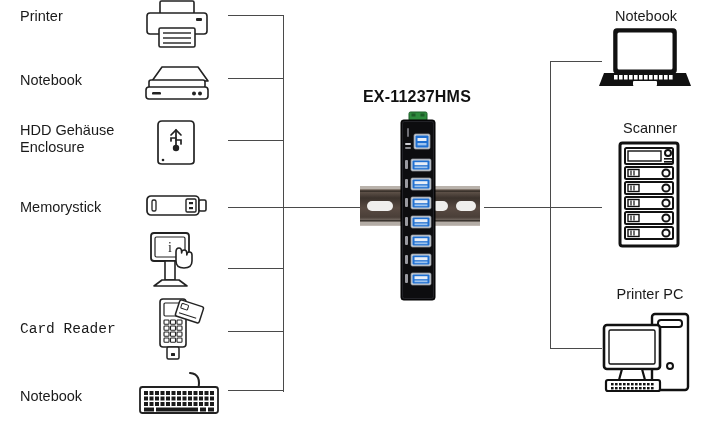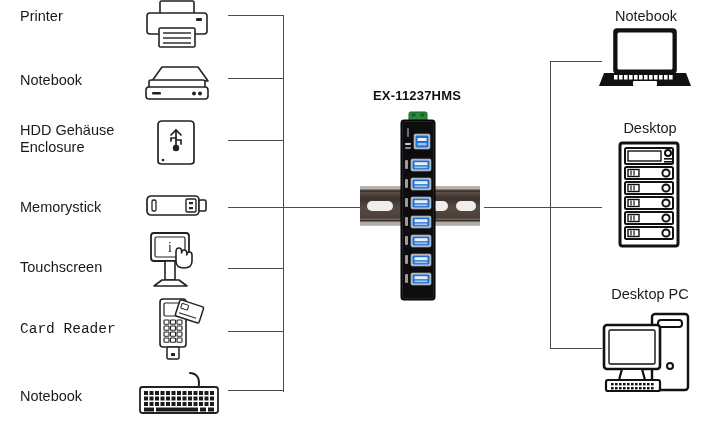--- a/index.html
+++ b/index.html
@@ -4,21 +4,21 @@
 <style>
   html,body{margin:0;padding:0;background:#ffffff;}
   body{width:720px;height:425px;position:relative;overflow:hidden;
        font-family:"Liberation Sans","DejaVu Sans",sans-serif;color:#111;}
   #stage{position:absolute;left:0;top:0;width:720px;height:309px;}
 
   
   .lbl{position:absolute;font-size:14.5px;line-height:17px;color:#1a1a1a;white-space:pre;}
   .lbl.left{text-align:left;}
   .lbl.ctr{text-align:left;transform:translateX(-50%);}
-  .title{position:absolute;font-size:13px;font-weight:bold;letter-spacing:.2px;
+  .title{position:absolute;font-size:16px;font-weight:bold;letter-spacing:.2px;
          color:#111;transform:translateX(-50%);white-space:nowrap;}
 
   
   .icon{position:absolute;}
   .icon svg{display:block;overflow:visible;}
 
   
   .ln{position:absolute;background:#4a4a4a;}
   .ln.h{height:1.4px;}
   .ln.v{width:1.4px;}
@@ -26,21 +26,20 @@
 </head>
 <body>
 
 <div id="stage">
 
   <div class="lbl left" style="left:20px;top:8px;">Printer</div>
   <div class="lbl left" style="left:20px;top:72px;">Notebook</div>
   <div class="lbl left" style="left:20px;top:199px;">Memorystick</div>
   <div class="lbl left" style="left:20px;top:122px;">HDD Gehäuse
 Enclosure</div>
-  <div class="lbl left" style="left:20px;top:259px;">Touchscreen</div>
   <div class="lbl left" style="left:20px;top:321px;font-family:Liberation Mono, monospace;">Card Reader</div>
   <div class="lbl left" style="left:20px;top:388px;">Notebook</div>
 
   <div class="icon" style="left:140px;top:-2px;">
     <svg width="74" height="52" viewBox="0 0 74 52">
       <rect x="20" y="3" width="34" height="13" rx="1.5" fill="#fff" stroke="#222" stroke-width="1.6"></rect>
       <rect x="7" y="15" width="60" height="21" rx="3" fill="#fff" stroke="#222" stroke-width="1.6"></rect>
       <rect x="56" y="20" width="6" height="3" rx="1" fill="#222"></rect>
       <rect x="19" y="30" width="36" height="19" rx="1.5" fill="#fff" stroke="#222" stroke-width="1.6"></rect>
       <line x1="23" y1="35" x2="51" y2="35" stroke="#222" stroke-width="1.4"></line>
@@ -293,22 +292,22 @@
       </g>
     </svg>
   </div>
 
   <div class="ln h" style="left:484px;top:207px;width:118px;z-index:0;"></div>
   <div class="ln v" style="left:550px;top:61px;height:288px;"></div>
   <div class="ln h" style="left:550px;top:61px;width:52px;"></div>
   <div class="ln h" style="left:550px;top:348px;width:52px;"></div>
 
   <div class="lbl ctr" style="left:646px;top:8px;">Notebook</div>
-  <div class="lbl ctr" style="left:650px;top:120px;">Desktop</div>
-  <div class="lbl ctr" style="left:650px;top:286px;">Desktop PC</div>
+  <div class="lbl ctr" style="left:650px;top:120px;">Scanner</div>
+  <div class="lbl ctr" style="left:650px;top:286px;">Printer PC</div>
 
   <div class="icon" style="left:600px;top:28px;">
     <svg width="92" height="62" viewBox="0 0 92 62">
       <rect x="14" y="1" width="62" height="44" rx="3" fill="#111" stroke="#111" stroke-width="1.6"></rect>
       <rect x="17.5" y="4.5" width="55" height="37" rx="1.5" fill="#fff"></rect>
       <path d="M4 45 L86 45 L91 58 L-1 58 Z" fill="#111"></path>
       <g fill="#fff">
         <rect x="14" y="47" width="3.6" height="4.5"></rect>
           <rect x="19" y="47" width="3.6" height="4.5"></rect>
         <rect x="24" y="47" width="3.6" height="4.5"></rect>

